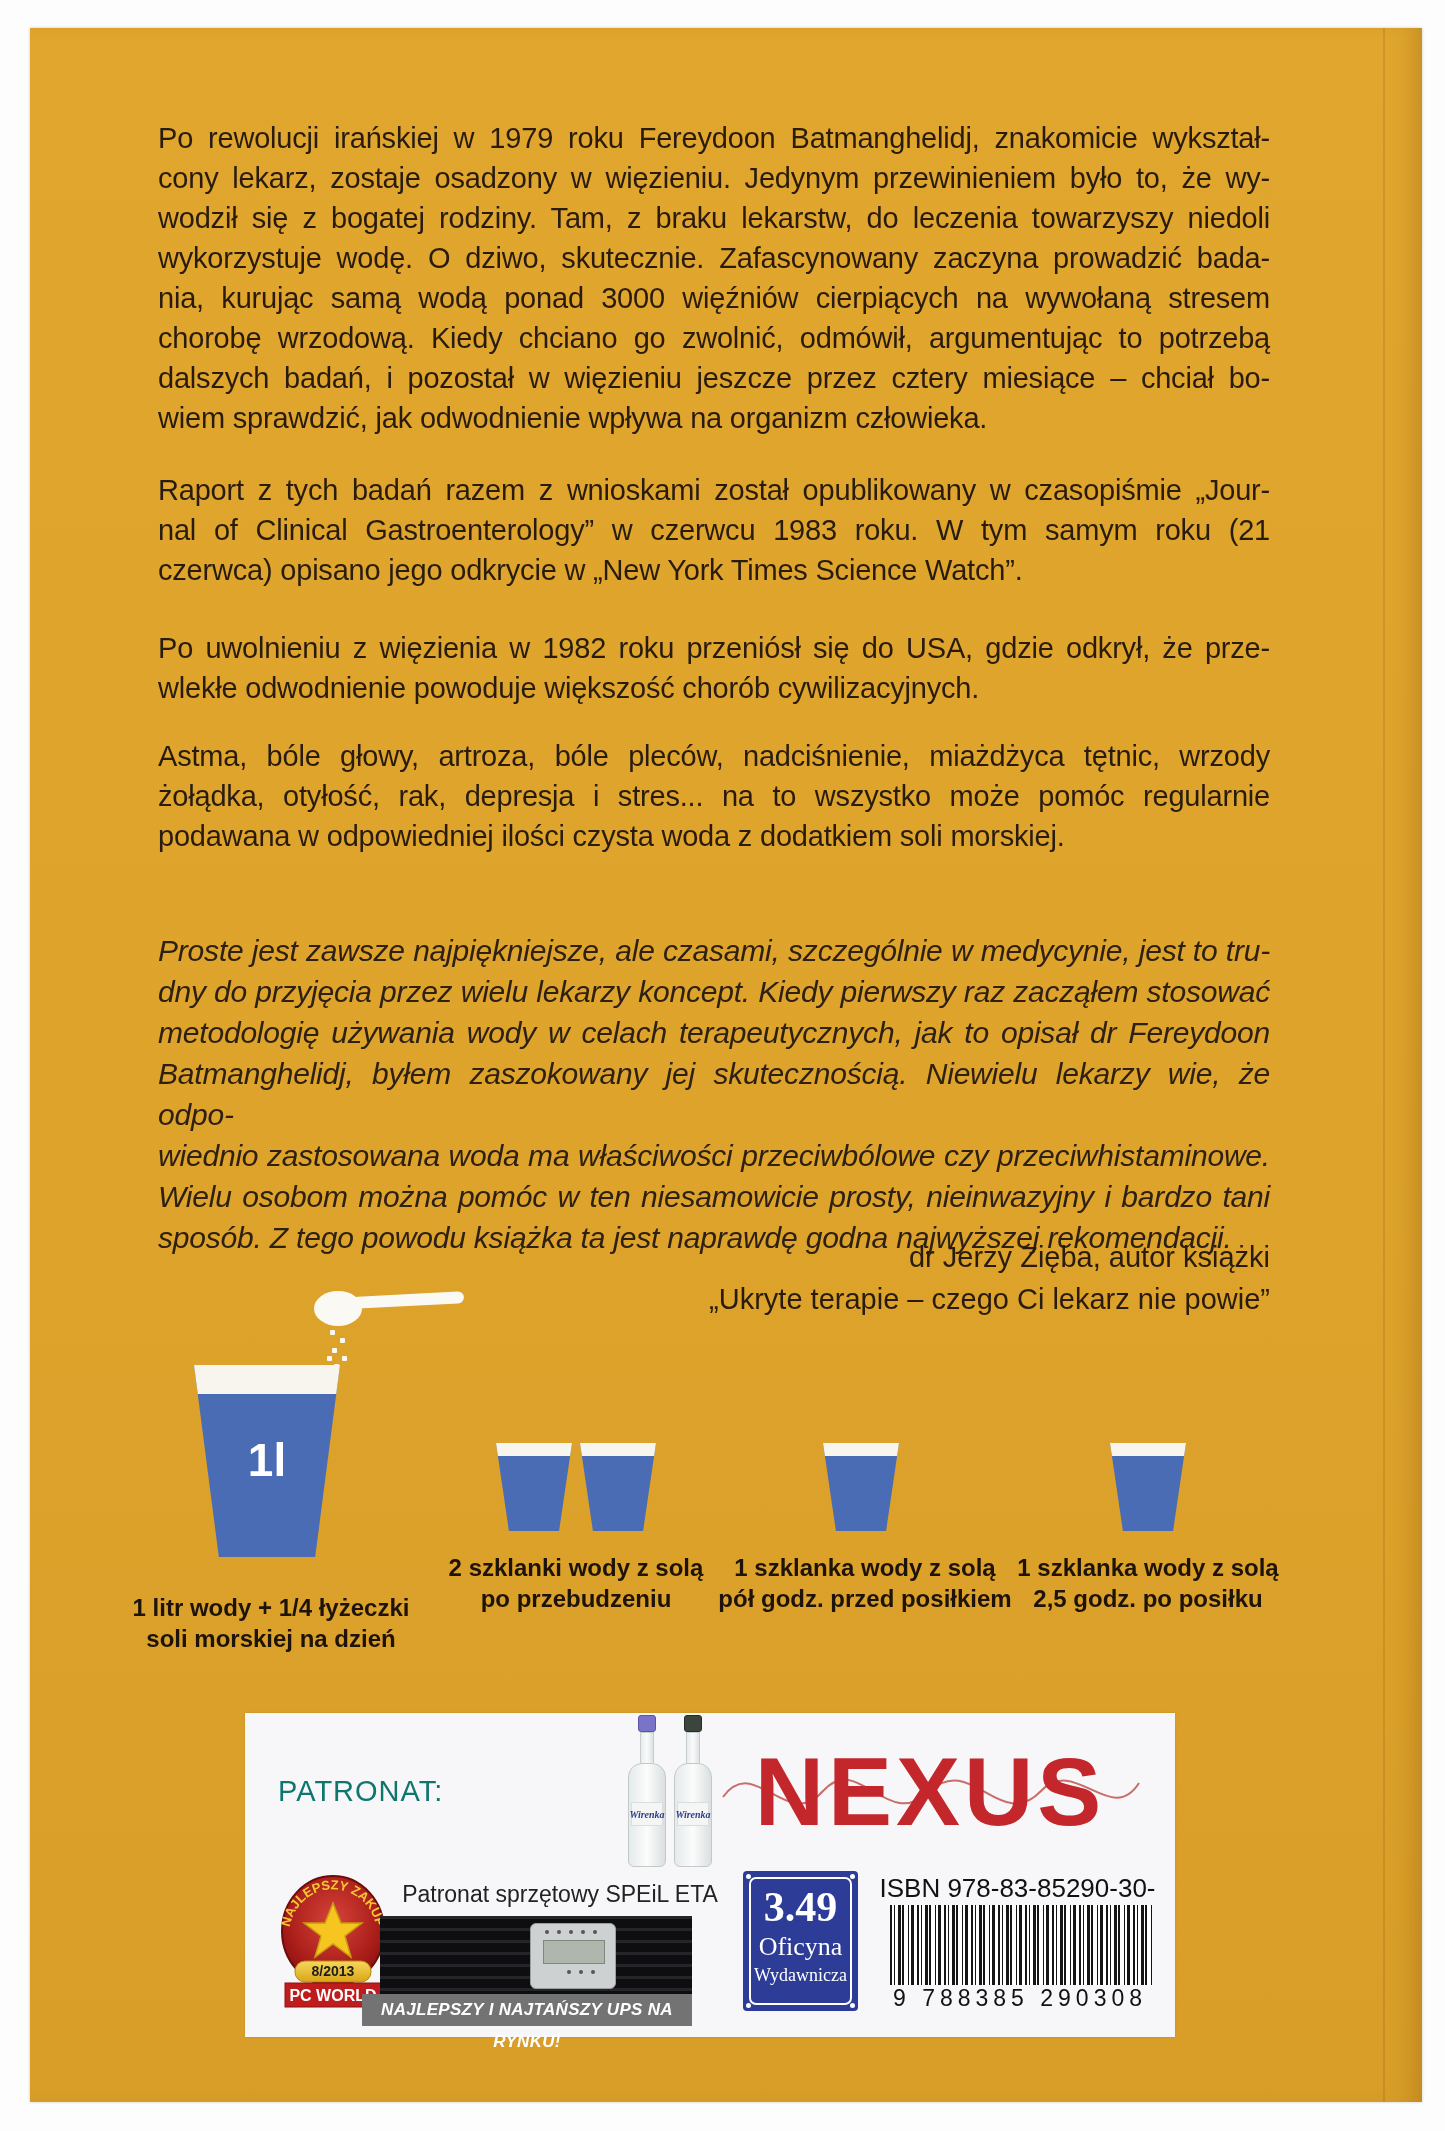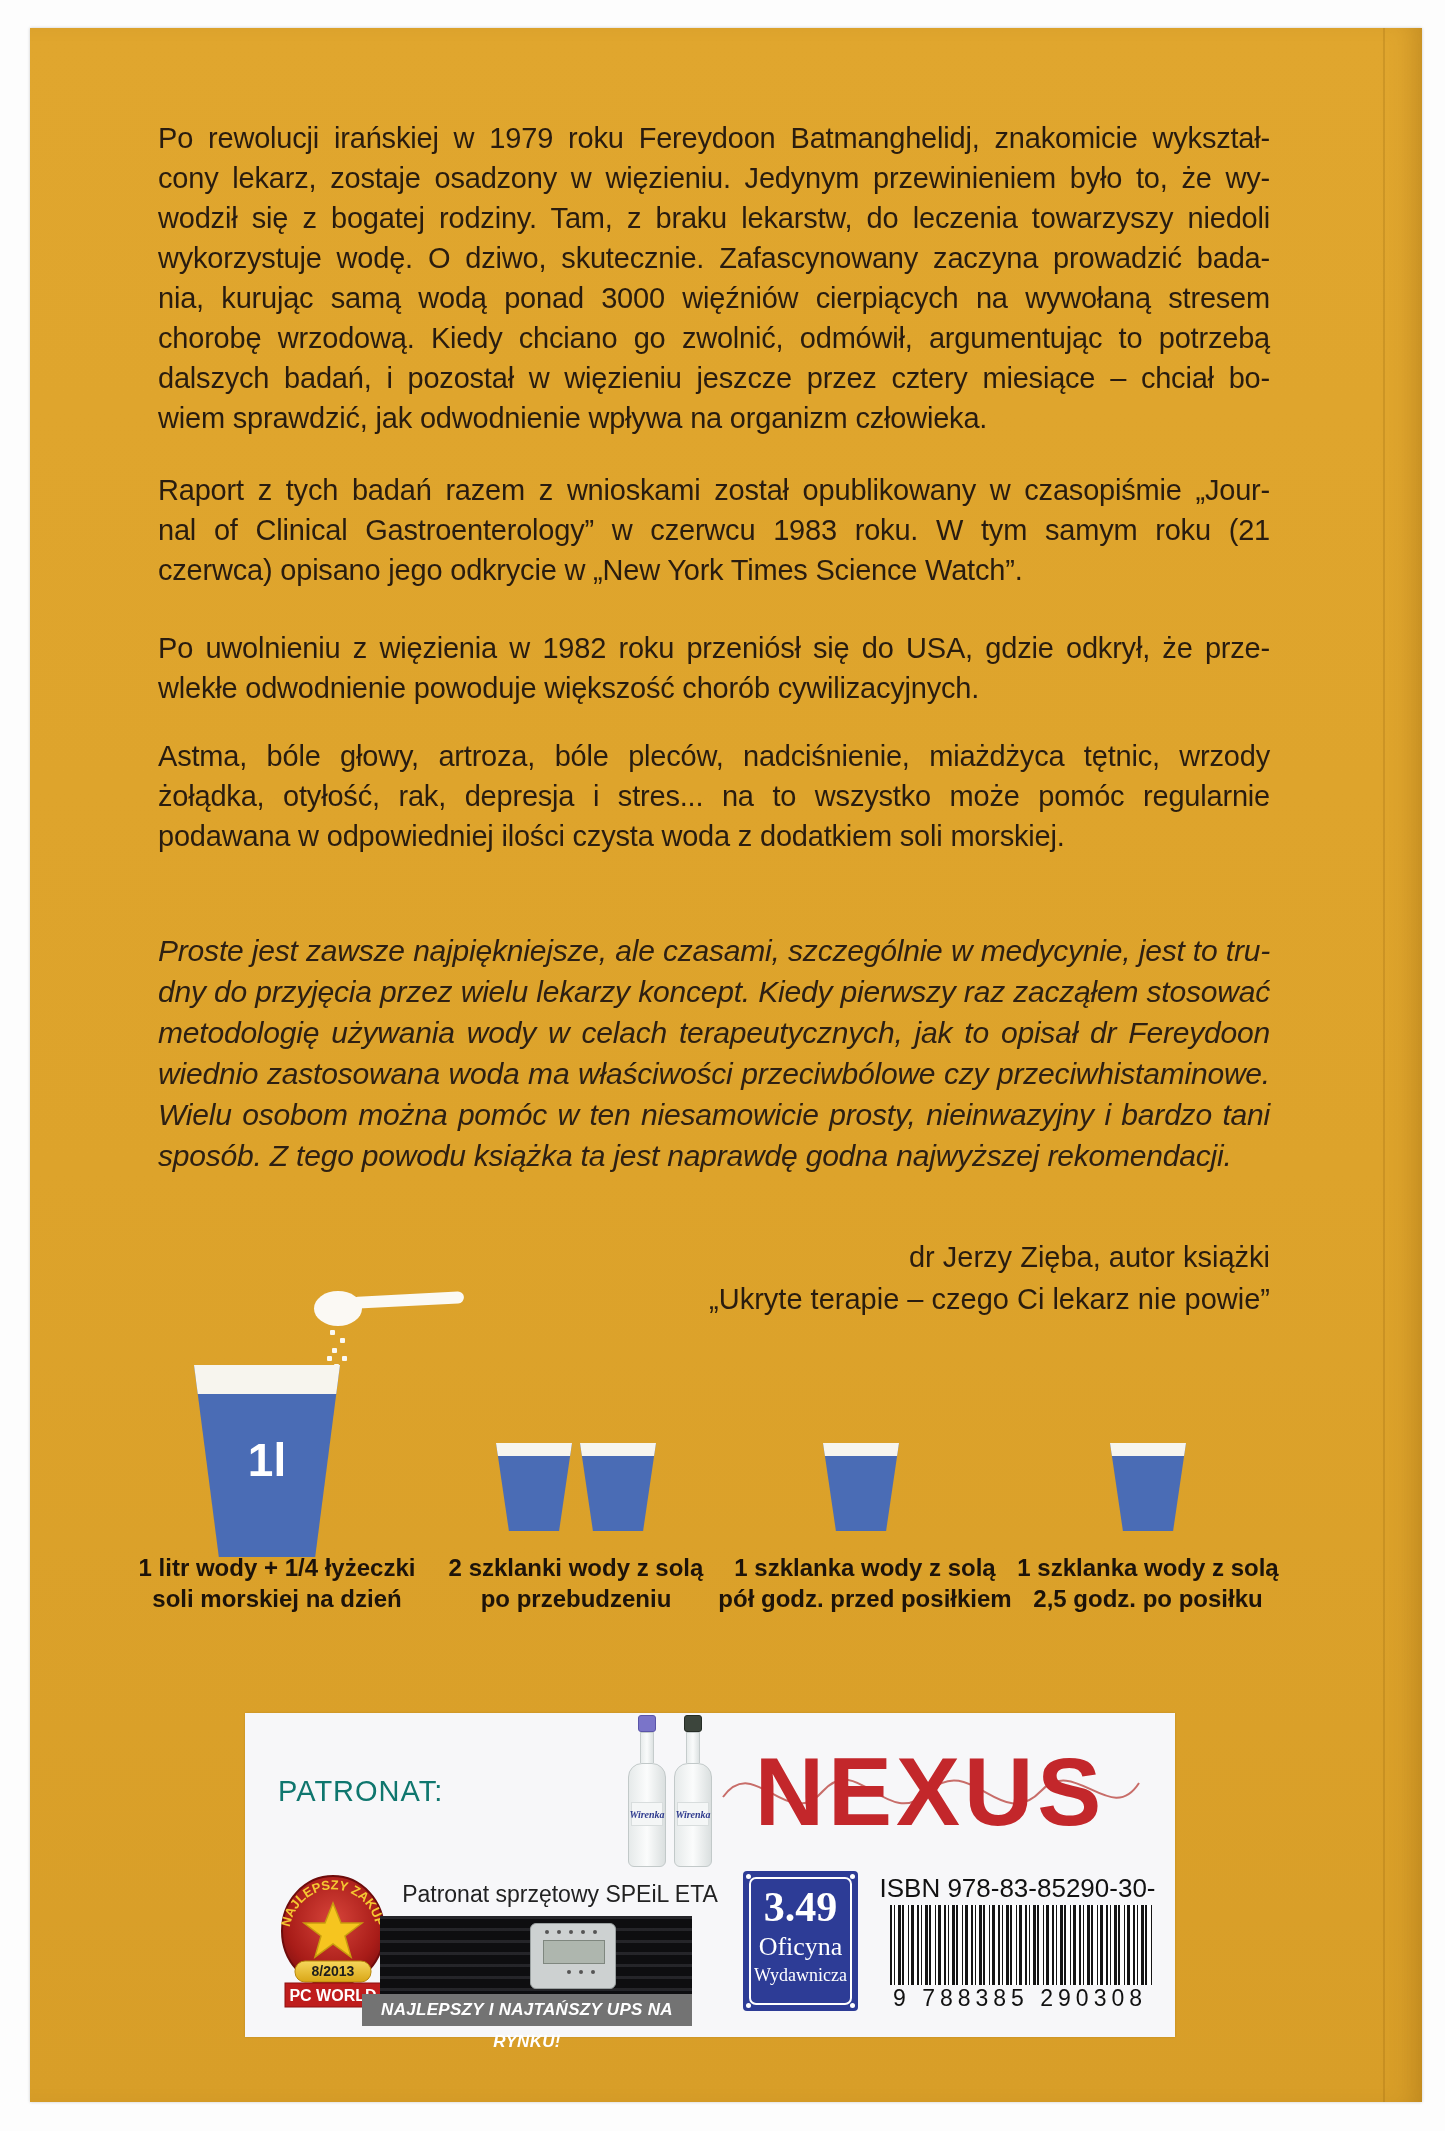--- a/index.html
+++ b/index.html
@@ -46,21 +46,21 @@
     position:absolute; left:0; right:0; top:68px; text-align:center;
     color:#fff; font-weight:bold; font-size:46px; font-family:"Liberation Sans",sans-serif;
   }
   .spoon-bowl { position:absolute; left:284px; top:21px; width:48px; height:35px; background:#fbf9f4; border-radius:50%; }
   .spoon-handle { position:absolute; left:322px; top:24px; width:112px; height:12px; background:#fbf9f4; border-radius:6px; transform:rotate(-3deg); }
   .salt { position:absolute; width:5px; height:5px; background:#fbf9f4; border-radius:1px; }
   .caption {
     position:absolute; top:282px; width:330px; text-align:center;
     font-size:24px; font-weight:bold; line-height:31px; color:#1d1309;
   }
-  .cap1 { left:82px; } .cap2 { left:381px; } .cap3 { left:670px; } .cap4 { left:953px; }
+  .cap1 { left:76px;margin-top:40px; } .cap2 { left:381px; } .cap3 { left:670px; } .cap4 { left:953px; }
   
   .panel {
     position:absolute; left:215px; top:1685px; width:930px; height:324px;
     background:#f7f7f9; box-shadow:0 0 2px rgba(0,0,0,.12);
   }
   .patronat-label { position:absolute; left:33px; top:62px; font-size:29px; letter-spacing:1px; color:#0f766e; }
   .wirenka-logo { position:absolute; left:185px; top:14px; width:180px; height:150px; }
   .bottle { position:absolute; top:2px; width:40px; }
   .bottle-1 { left:382px; } .bottle-2 { left:428px; }
   .bottle .cap { width:16px; height:15px; margin:0 auto; border-radius:3px; }
@@ -119,20 +119,21 @@
     </div>
   <div class="para" style="top:708px">
       <div class="tline">Astma, bóle głowy, artroza, bóle pleców, nadciśnienie, miażdżyca tętnic, wrzody</div>
       <div class="tline">żołądka, otyłość, rak, depresja i stres... na to wszystko może pomóc regularnie</div>
       <div class="tline">podawana w odpowiedniej ilości czysta woda z dodatkiem soli morskiej.</div>
     </div>
   <div class="para quote" style="top:902px">
       <div class="tline">Proste jest zawsze najpiękniejsze, ale czasami, szczególnie w medycynie, jest to tru-</div>
       <div class="tline">dny do przyjęcia przez wielu lekarzy koncept. Kiedy pierwszy raz zacząłem stosować</div>
       <div class="tline">metodologię używania wody w celach terapeutycznych, jak to opisał dr Fereydoon</div>
+      <div class="tline">Batmanghelidj, byłem zaszokowany jej skutecznością. Niewielu lekarzy wie, że odpo-</div>
       <div class="tline">wiednio zastosowana woda ma właściwości przeciwbólowe czy przeciwhistaminowe.</div>
       <div class="tline">Wielu osobom można pomóc w ten niesamowicie prosty, nieinwazyjny i bardzo tani</div>
       <div class="tline">sposób. Z tego powodu książka ta jest naprawdę godna najwyższej rekomendacji.</div>
     </div>
 
   <div class="attribution">
     <div>dr Jerzy Zięba, autor książki</div>
     <div>„Ukryte terapie – czego Ci lekarz nie powie”</div>
   </div>
 

